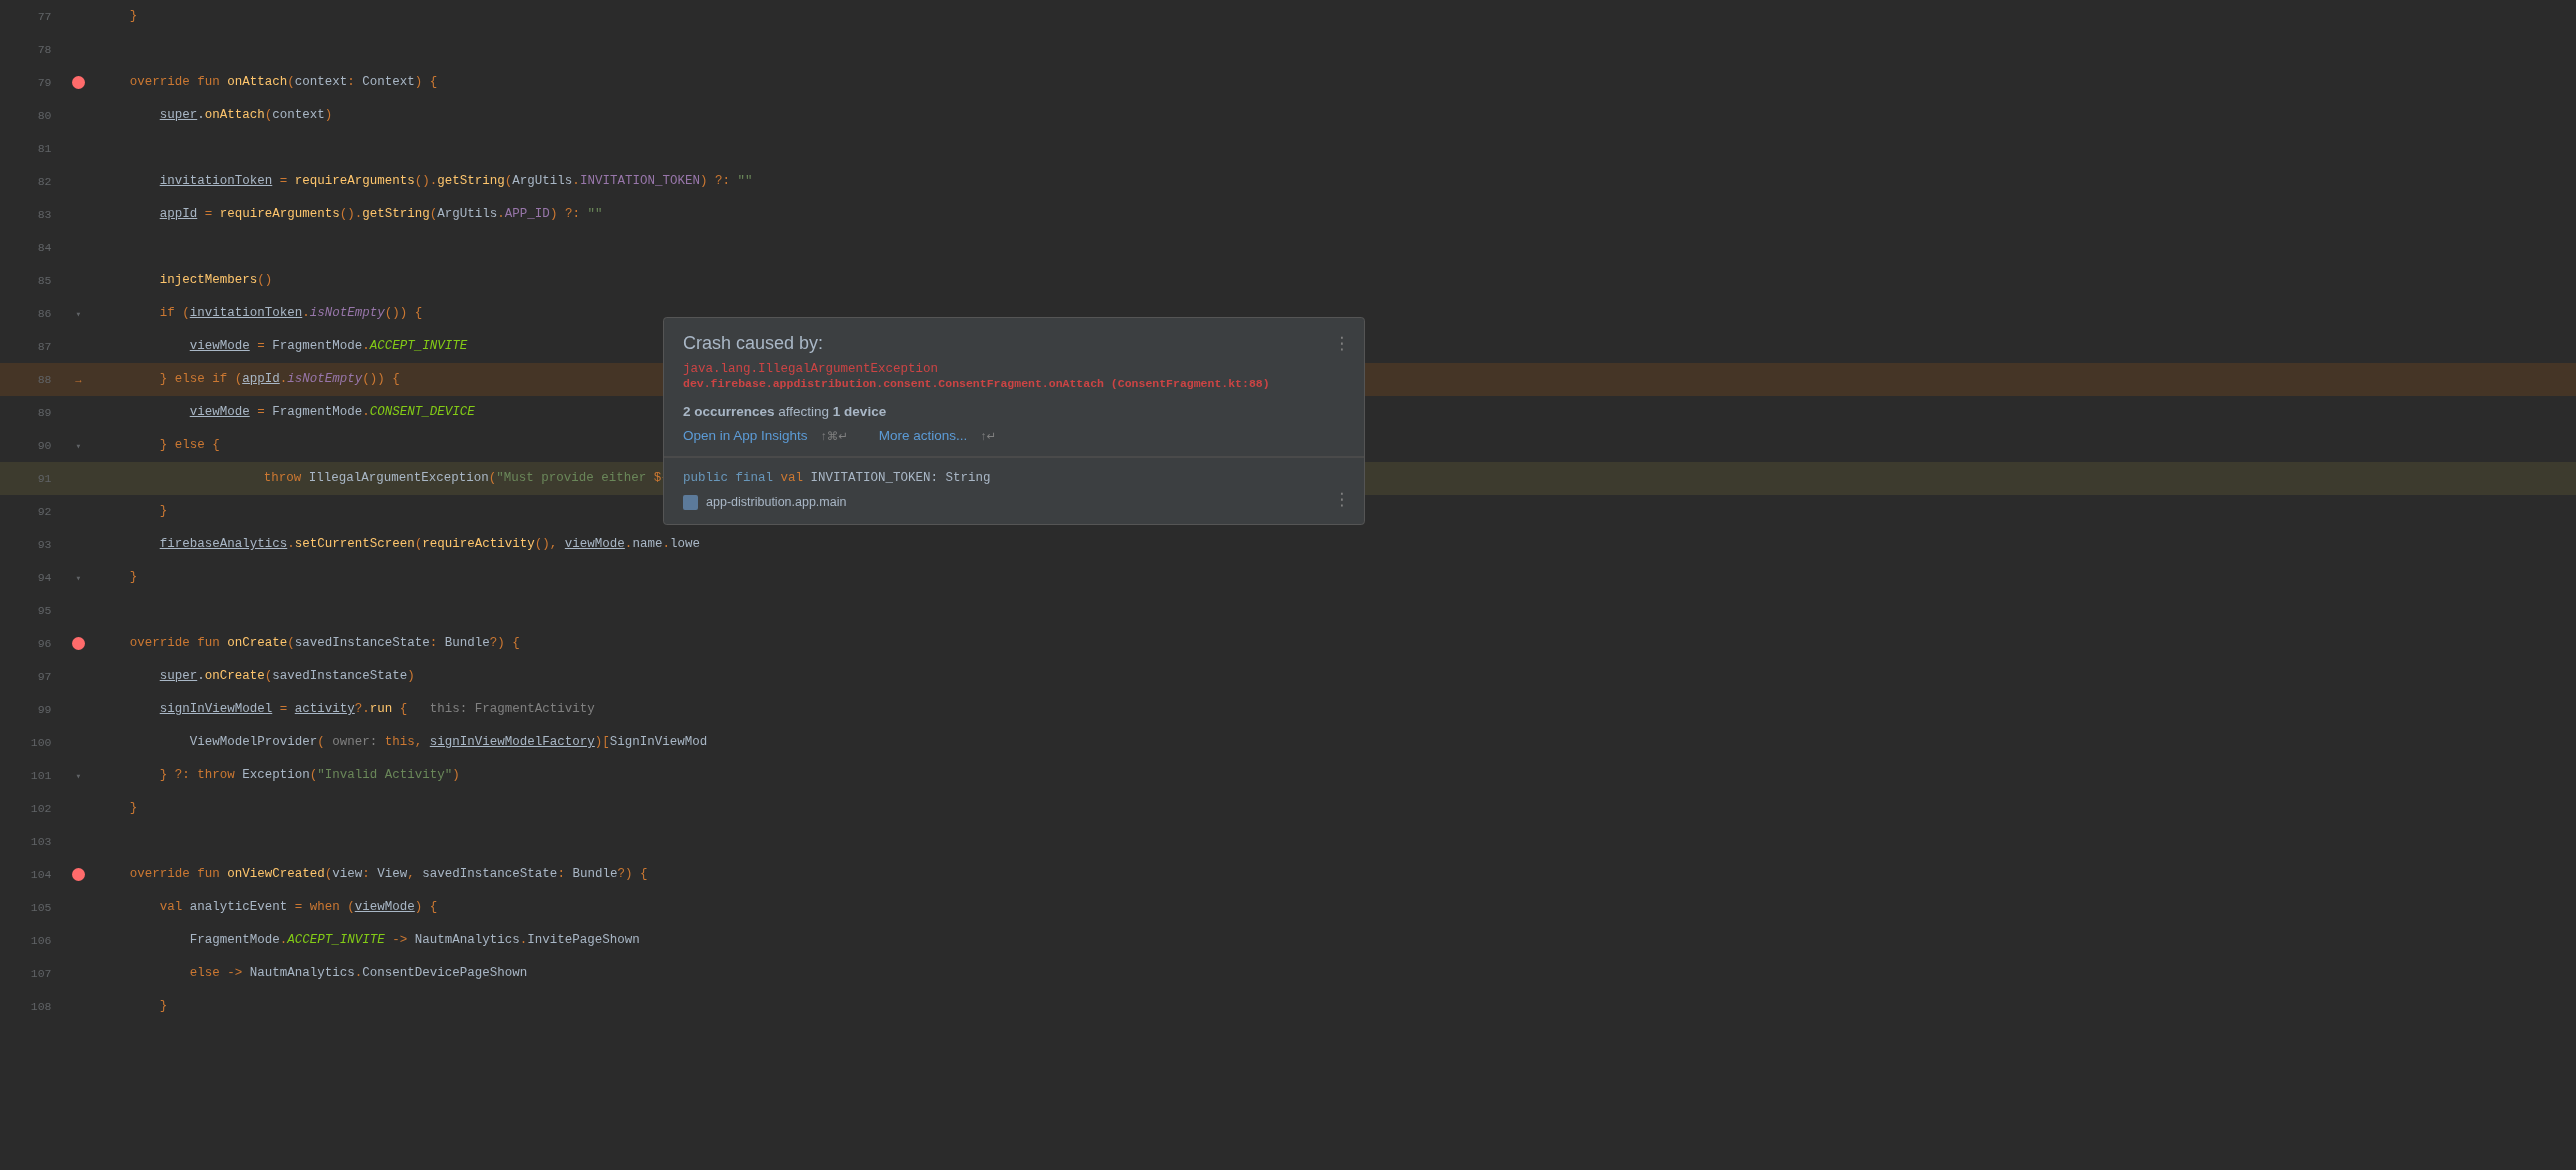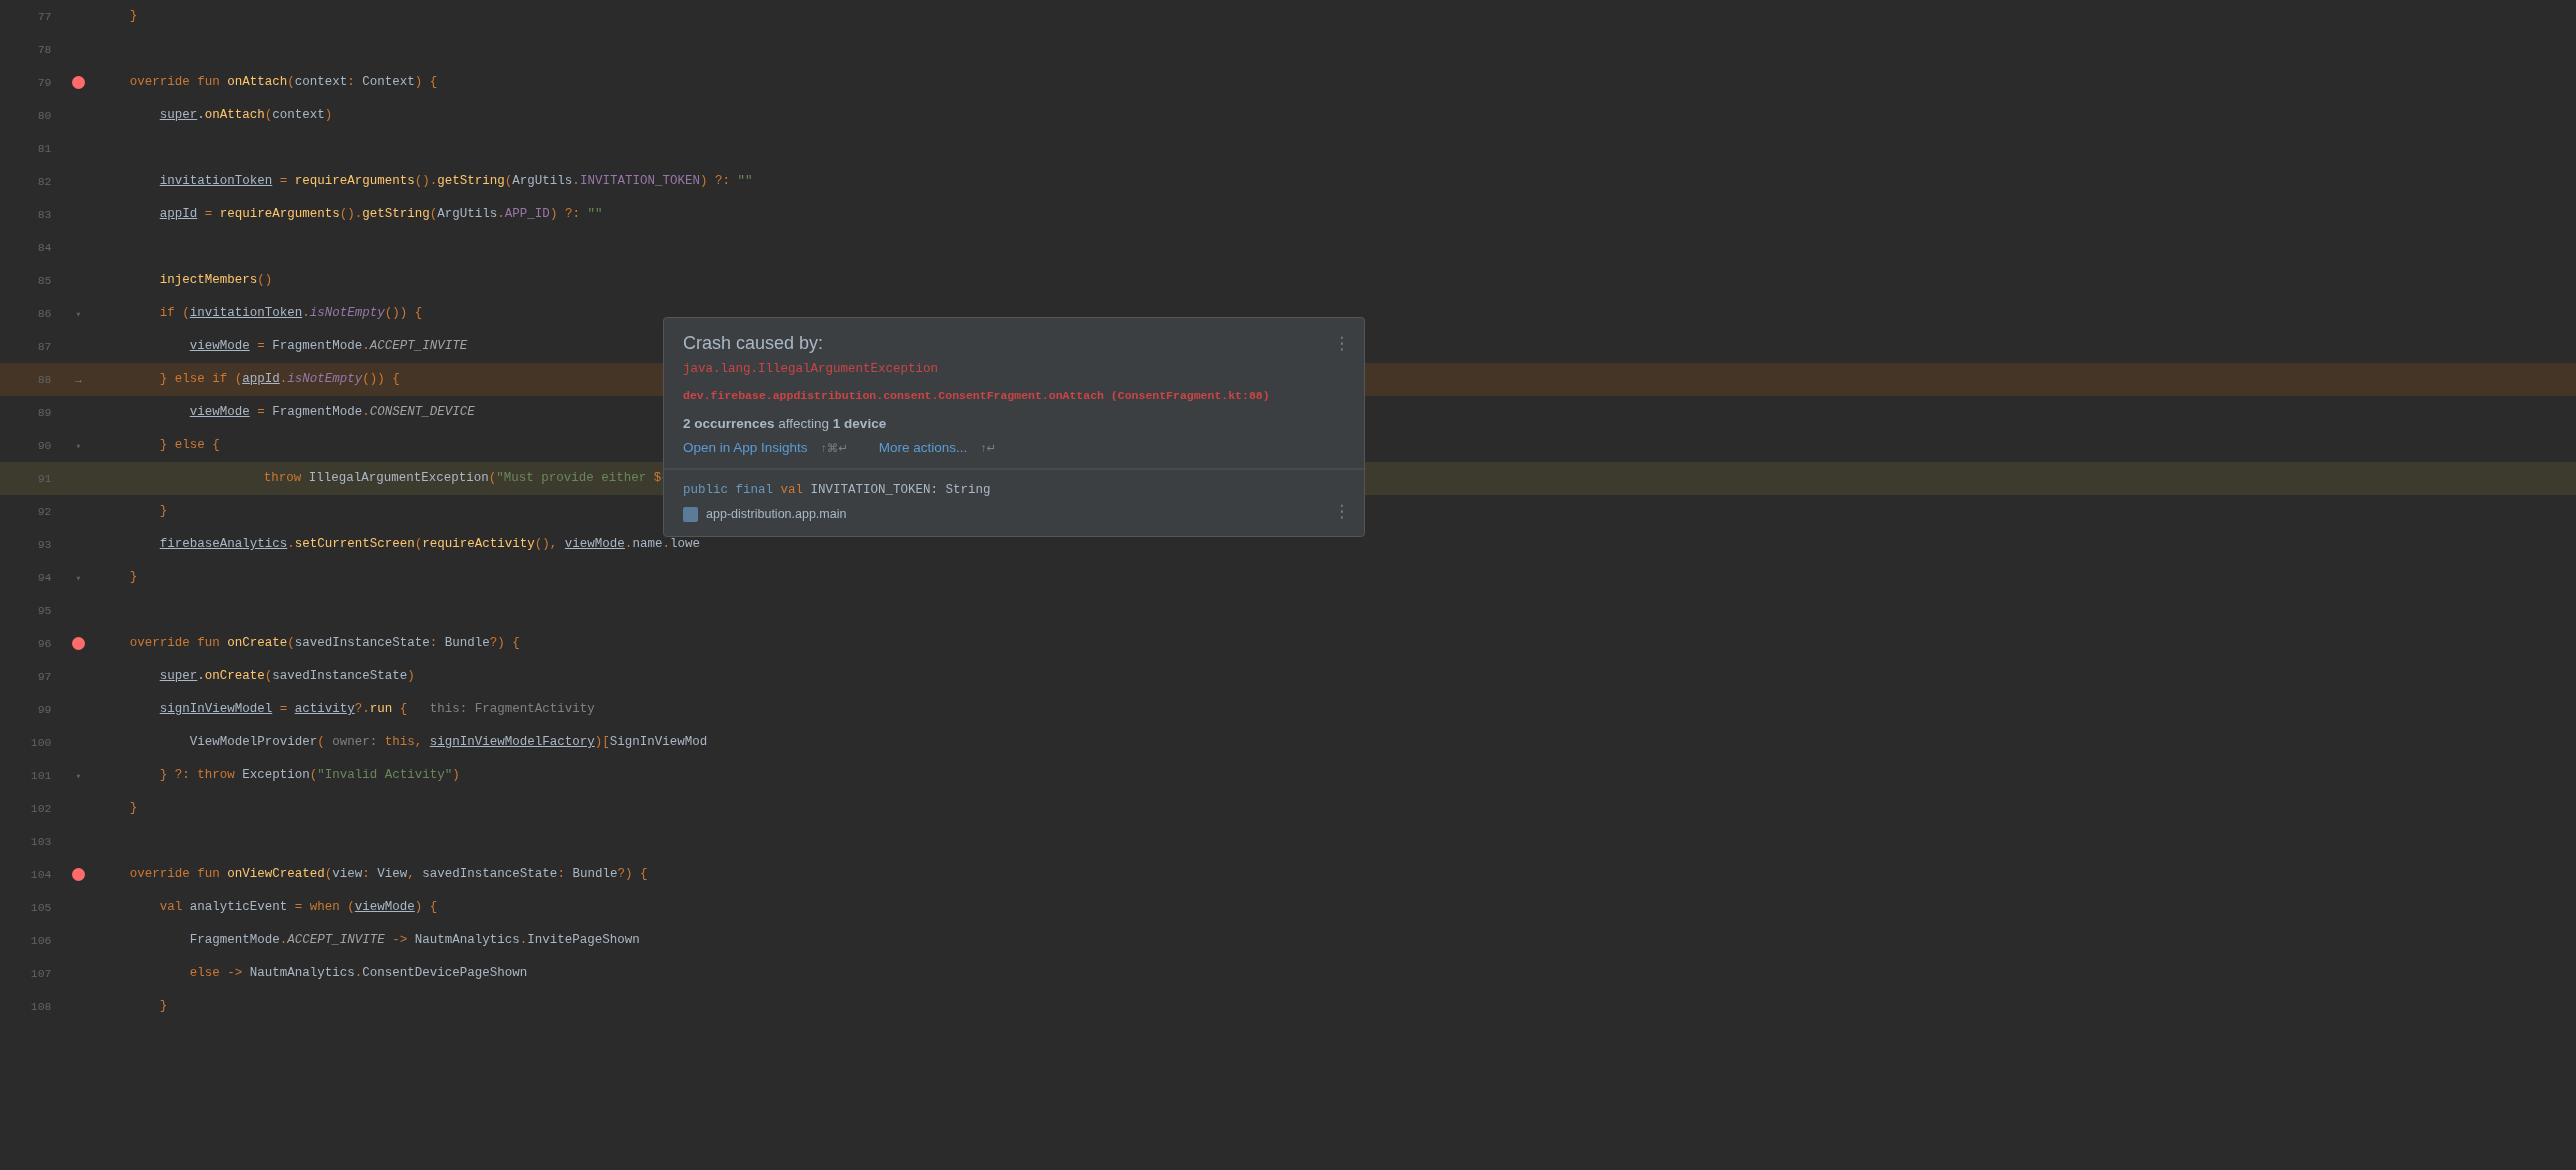--- a/index.html
+++ b/index.html
@@ -58,21 +58,21 @@
 
     .line-content {
       flex: 1;
       padding-left: 7.7px;
       white-space: pre;
       line-height: 33px;
     } 
     .fn { color: #ffc66d; } 
     .type { color: #a9b7c6; }
     .prop { color: #9876aa; }
-    .italic-call { color: #a3a3a3; font-style: italic; }
+    .italic-call { color: #84cc16; font-style: italic; }
     .italic-prop { color: #9876aa; font-style: italic; }
     .comment { color: #808080; }
     .param { color: #a9b7c6; }
     .underline { text-decoration: underline; }
     .highlight-line { background: #3d3b2e; gap: 37px; }
     .error-line { background: #453526; }
 
     
     .bp-icon {
       width: 13.5px;
@@ -110,21 +110,21 @@
       font-family: Arial, sans-serif;
       font-size: 18px;
       font-weight: normal;
       margin-bottom: 7.7px;
     }
 
     .popup-exception-line1 {
       color: #cc4444;
       font-family: 'Courier New', monospace;
       font-size: 12.5px;
-      margin-bottom: 13px;
+      margin-bottom: 1px;
     }
 
     .popup-exception-line2 {
       color: #cc4444;
       font-family: 'Courier New', monospace;
       font-size: 11.5px;
       font-weight: bold;
     }
 
     .popup-occurrences {

